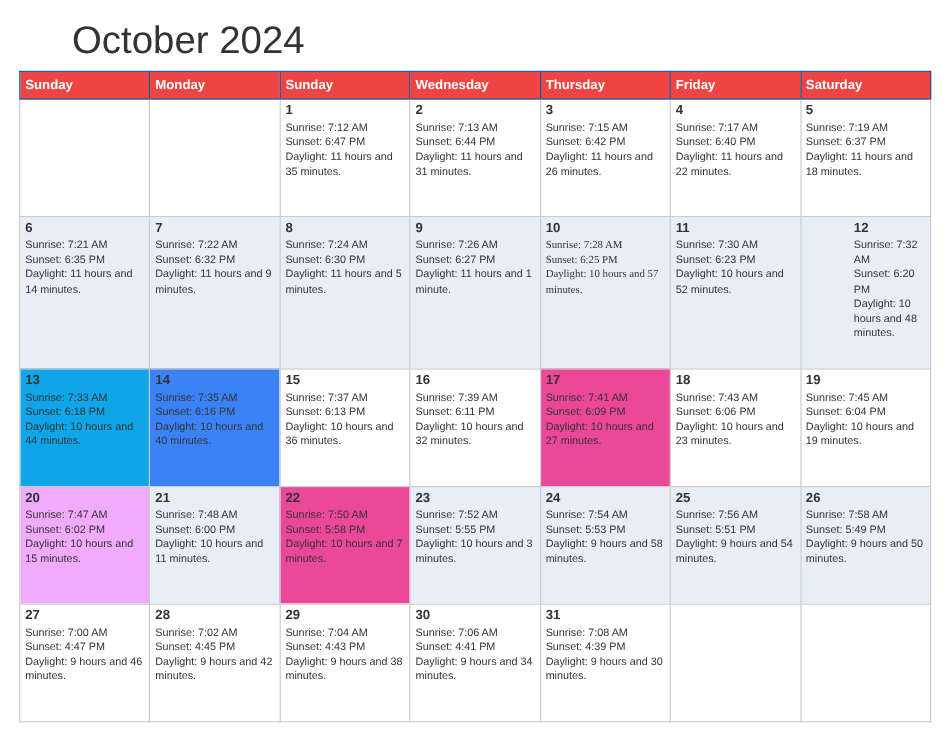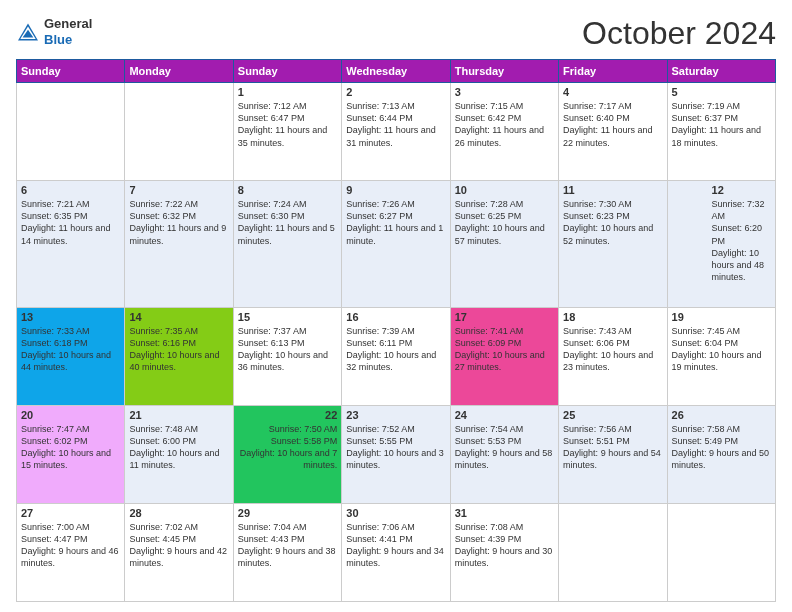--- a/index.html
+++ b/index.html
@@ -54,21 +54,21 @@
       color: #555;
     }
     .calendar {
       flex: 1;
       border: 1px solid #ccc;
       border-collapse: collapse;
       width: 100%;
       table-layout: fixed;
     }
     .calendar th {
-      background: #a21caf;
+      background: #ef4444;
       color: #fff;
       font-size: 11px;
       font-weight: bold;
       padding: 5px 4px;
       text-align: left;
       border: 1px solid #1e5a9e;
     }
     .calendar td {
       border: 1px solid #ccc;
       vertical-align: top;
@@ -92,31 +92,20 @@
     .cell-info {
       font-size: 9px;
       line-height: 1.35;
       color: #333;
     }
   </style>
 </head>
 <body>
 <div class="page">
   <div class="header">
-    <div class="logo">
-      <svg class="logo-icon" viewBox="0 0 30 26" width="30" height="26">
-        <polygon points="15,2 28,24 2,24" fill="#1a6bb5"></polygon>
-        <polygon points="15,6 25,22 5,22" fill="#fff"></polygon>
-        <polygon points="15,10 22,20 8,20" fill="#1a6bb5"></polygon>
-      </svg>
-      <div class="logo-text">
-        <span class="general">General</span><br>
-        <span class="blue">Blue</span>
-      </div>
-    </div>
     <div class="title-block">
       <div class="month-title">October 2024</div>
     </div>
   </div>
 
   <table class="calendar">
     <thead>
       <tr>
         <th>Sunday</th>
         <th>Monday</th>
@@ -182,21 +171,21 @@
 Daylight: 11 hours and 5 minutes.</div>
           </td>
           <td style="background: rgb(232, 238, 248);">
             <span class="day-num">9</span>
             <div class="cell-info" style="white-space: pre-wrap;">Sunrise: 7:26 AM
 Sunset: 6:27 PM
 Daylight: 11 hours and 1 minute.</div>
           </td>
           <td style="background: rgb(232, 238, 248);">
             <span class="day-num">10</span>
-            <div class="cell-info" style="white-space: pre-wrap;">Sunrise: 7:28 AM
+            <div class="cell-info" style="white-space: pre-wrap; font-family: Liberation Serif, serif;">Sunrise: 7:28 AM
 Sunset: 6:25 PM
 Daylight: 10 hours and 57 minutes.</div>
           </td>
           <td style="background: rgb(232, 238, 248);">
             <span class="day-num">11</span>
             <div class="cell-info" style="white-space: pre-wrap;">Sunrise: 7:30 AM
 Sunset: 6:23 PM
 Daylight: 10 hours and 52 minutes.</div>
           </td>
           <td style="background: rgb(232, 238, 248); padding-left: 44px;">
@@ -206,21 +195,21 @@
 Daylight: 10 hours and 48 minutes.</div>
           </td>
         </tr>
         <tr>
           <td style="background: #0ea5e9;">
             <span class="day-num">13</span>
             <div class="cell-info" style="white-space: pre-wrap;">Sunrise: 7:33 AM
 Sunset: 6:18 PM
 Daylight: 10 hours and 44 minutes.</div>
           </td>
-          <td style="background: #84cc16;">
+          <td style="background: #3b82f6;">
             <span class="day-num">14</span>
             <div class="cell-info" style="white-space: pre-wrap;">Sunrise: 7:35 AM
 Sunset: 6:16 PM
 Daylight: 10 hours and 40 minutes.</div>
           </td>
           <td style="background: rgb(255, 255, 255);">
             <span class="day-num">15</span>
             <div class="cell-info" style="white-space: pre-wrap;">Sunrise: 7:37 AM
 Sunset: 6:13 PM
 Daylight: 10 hours and 36 minutes.</div>
@@ -256,21 +245,21 @@
             <div class="cell-info" style="white-space: pre-wrap;">Sunrise: 7:47 AM
 Sunset: 6:02 PM
 Daylight: 10 hours and 15 minutes.</div>
           </td>
           <td style="background: rgb(232, 238, 248);">
             <span class="day-num">21</span>
             <div class="cell-info" style="white-space: pre-wrap;">Sunrise: 7:48 AM
 Sunset: 6:00 PM
 Daylight: 10 hours and 11 minutes.</div>
           </td>
-          <td style="background: #22c55e; text-align: right;">
+          <td style="background: #ec4899;">
             <span class="day-num">22</span>
             <div class="cell-info" style="white-space: pre-wrap;">Sunrise: 7:50 AM
 Sunset: 5:58 PM
 Daylight: 10 hours and 7 minutes.</div>
           </td>
           <td style="background: rgb(232, 238, 248);">
             <span class="day-num">23</span>
             <div class="cell-info" style="white-space: pre-wrap;">Sunrise: 7:52 AM
 Sunset: 5:55 PM
 Daylight: 10 hours and 3 minutes.</div>

